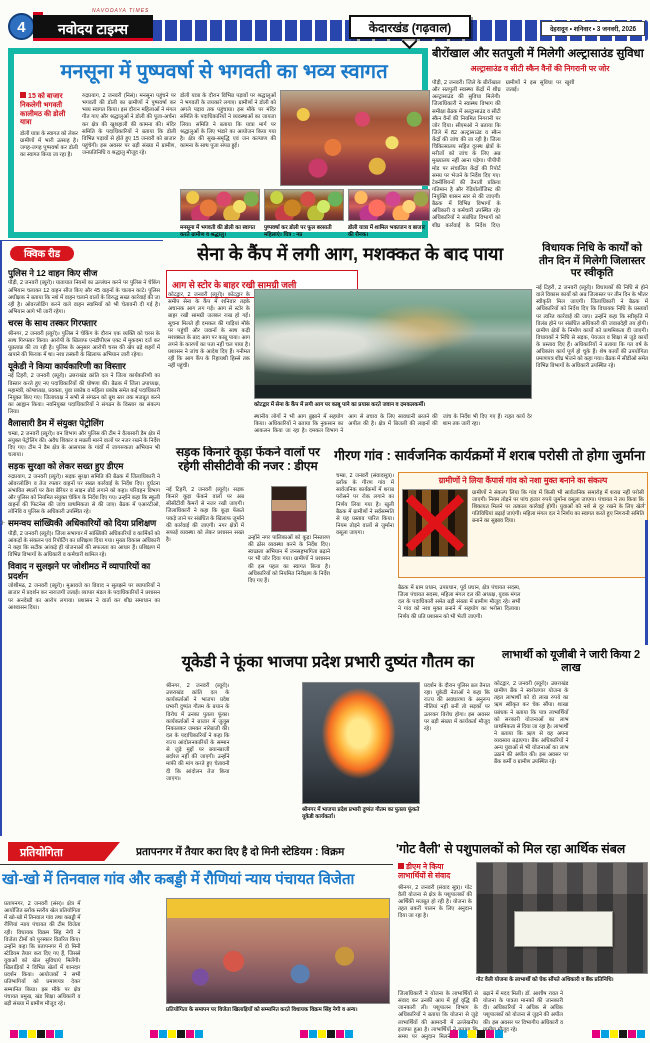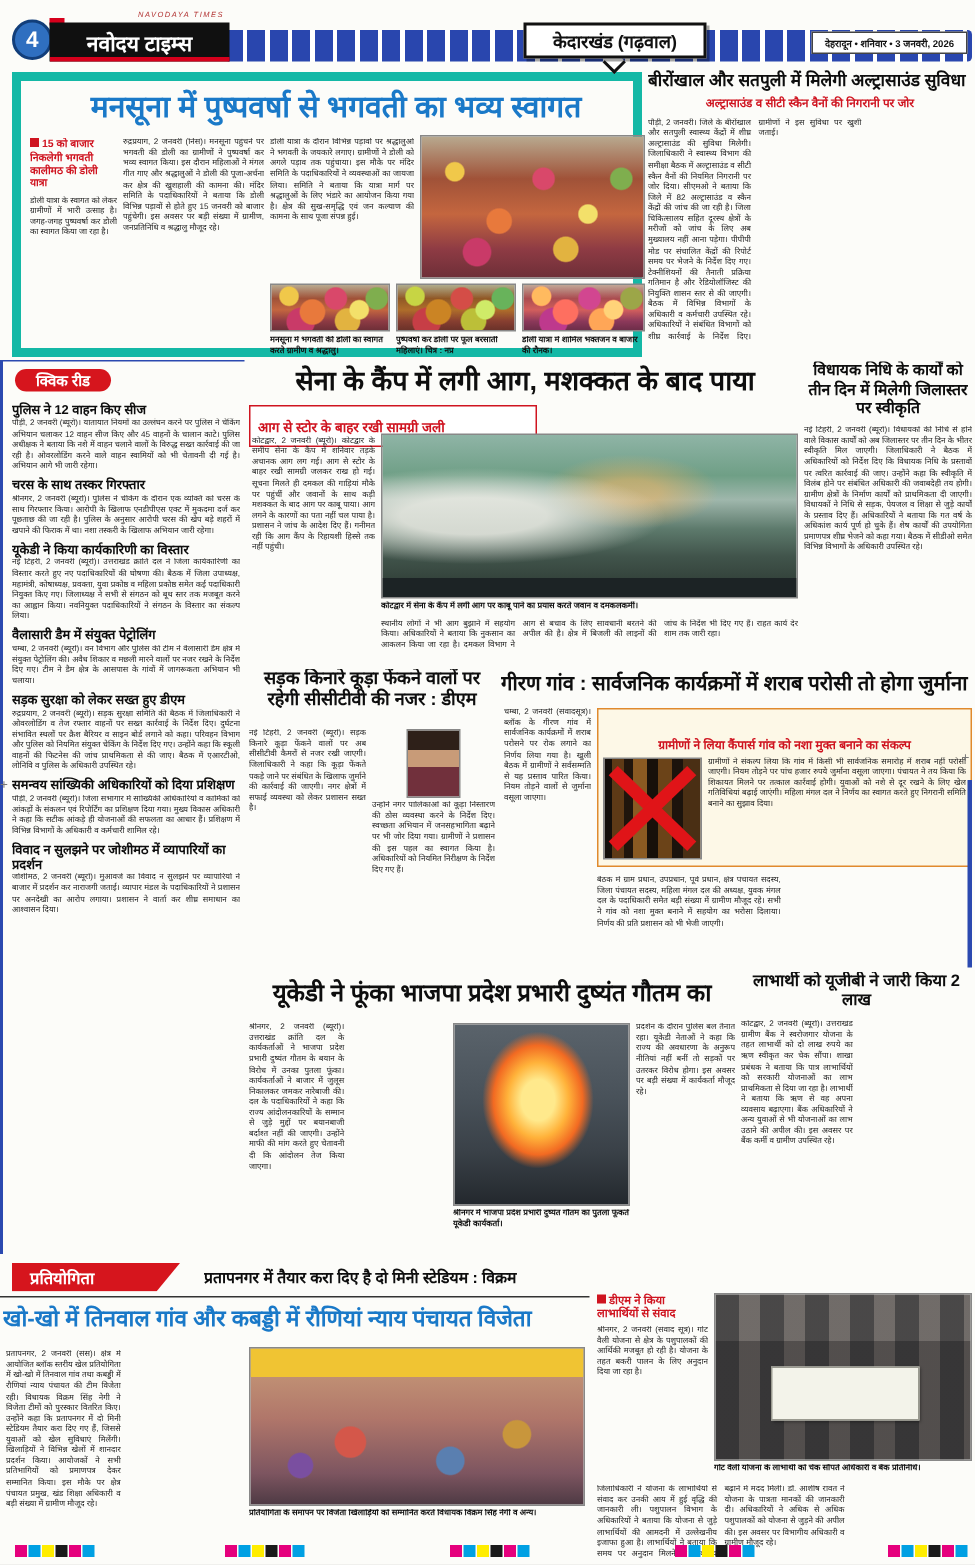--- a/index.html
+++ b/index.html
@@ -35,21 +35,21 @@
 
   .alert-box { border:1.5px solid #cf1420; color:#cf1420; font-weight:bold; font-size:9px;
     display:flex; align-items:center; padding-left:5px; background:#fff; }
 
   .rail { border-left:2px solid #2b49b0; border-top:1px solid #2b49b0; }
   .rail-label { background:#d6151d; color:#fff; font-weight:bold; font-size:10px; border-radius:8px;
     display:flex; justify-content:center; }
   .rail-item h4 { font-size:8.6px; color:#0d0d0d; margin:4px 0 1px; line-height:1.1; }
 
   .cream-box { background:#fdf8e7; border:1px solid #e08a2e; }
-  .cream-title { color:#cf1420; font-weight:bold; font-size:8px; text-align:center; line-height:1.2;margin-top:16px; }
+  .cream-title { color:#cf1420; font-weight:bold; font-size:8px; text-align:center; line-height:1.2; }
 
   .comp-label { background:#d6151d; color:#fff; font-weight:bold; font-size:11px;
     display:flex; align-items:center; padding-left:12px;
     clip-path:polygon(0 0,100% 0,86% 100%,0 100%); }
   .red-square { display:inline-block; width:6px; height:6px; background:#cf1420; margin-right:2px; }
 
   
   .photo { overflow:hidden; border:1px solid #888; }
   .ph-procession { background:
     radial-gradient(circle at 15% 25%, #f0c84a 0 6px, transparent 7px),
@@ -235,20 +235,21 @@
     <div class="abs comp-label" style="left:8px; top:4px; width:112px; height:19px;">
         <span>प्रतियोगिता</span>
       </div>
     <div class="abs hl-black" style="left:136px; top:6px; width:258px; height:16px; font-size:10.5px; overflow:hidden;">प्रतापनगर में तैयार करा दिए है दो मिनी स्टेडियम : विक्रम</div>
     <div class="abs rule" style="left:0px; top:26px; width:393px; height:1px;"></div>
     <div class="abs hl-blue" style="left:2px; top:30px; width:392px; height:26px; font-size:15px; overflow:hidden;">खो-खो में तिनवाल गांव और कबड्डी में रौणियां न्याय पंचायत विजेता</div>
     <div class="abs tiny cols2" style="left:4px; top:62px; width:158px; height:140px;">प्रतापनगर, 2 जनवरी (संस)। क्षेत्र में आयोजित ब्लॉक स्तरीय खेल प्रतियोगिता में खो-खो में तिनवाल गांव तथा कबड्डी में रौणियां न्याय पंचायत की टीम विजेता रही। विधायक विक्रम सिंह नेगी ने विजेता टीमों को पुरस्कार वितरित किए। उन्होंने कहा कि प्रतापनगर में दो मिनी स्टेडियम तैयार करा दिए गए हैं, जिससे युवाओं को खेल सुविधाएं मिलेंगी। खिलाड़ियों ने विभिन्न खेलों में शानदार प्रदर्शन किया। आयोजकों ने सभी प्रतिभागियों को प्रमाणपत्र देकर सम्मानित किया। इस मौके पर क्षेत्र पंचायत प्रमुख, खंड शिक्षा अधिकारी व बड़ी संख्या में ग्रामीण मौजूद रहे।</div>
     <div class="abs photo ph-event" style="left:166px; top:60px; width:224px; height:106px;"></div>
     <div class="abs caption" style="left:166px; top:168px; width:224px; height:12px;">प्रतियोगिता के समापन पर विजेता खिलाड़ियों को सम्मानित करते विधायक विक्रम सिंह नेगी व अन्य।</div>
 
+    <div class="abs hl-black" style="left:396px; top:2px; width:252px; height:18px; font-size:12.5px; overflow:hidden;">'गोट वैली' से पशुपालकों को मिल रहा आर्थिक संबल</div>
     <div class="abs" style="left:398px; top:24px; width:74px; height:114px; overflow:hidden;">
       <div class="kicker-red" style="font-size:7.6px; line-height:1.25;"><span class="red-square"></span><span>डीएम ने किया लाभार्थियों से संवाद</span></div>
       <div class="tiny" style="margin-top:3px; height:84px;">श्रीनगर, 2 जनवरी (संवाद सूत्र)। गोट वैली योजना से क्षेत्र के पशुपालकों की आर्थिकी मजबूत हो रही है। योजना के तहत बकरी पालन के लिए अनुदान दिया जा रहा है।</div>
     </div>
     <div class="abs photo ph-cheque" style="left:476px; top:24px; width:172px; height:112px;">
       <div class="cheque-slip"></div>
     </div>
     <div class="abs caption" style="left:476px; top:138px; width:172px; height:12px;">गोट वैली योजना के लाभार्थी को चेक सौंपते अधिकारी व बैंक प्रतिनिधि।</div>
     <div class="abs tiny cols3" style="left:398px; top:152px; width:250px; height:50px;">जिलाधिकारी ने योजना के लाभार्थियों से संवाद कर उनकी आय में हुई वृद्धि की जानकारी ली। पशुपालन विभाग के अधिकारियों ने बताया कि योजना से जुड़े लाभार्थियों की आमदनी में उल्लेखनीय इजाफा हुआ है। लाभार्थियों ने बताया कि समय पर अनुदान मिलने से व्यवसाय बढ़ाने में मदद मिली। डॉ. आशीष रावत ने योजना के पात्रता मानकों की जानकारी दी। अधिकारियों ने अधिक से अधिक पशुपालकों को योजना से जुड़ने की अपील की। इस अवसर पर विभागीय अधिकारी व ग्रामीण मौजूद रहे।</div>
   </div>

